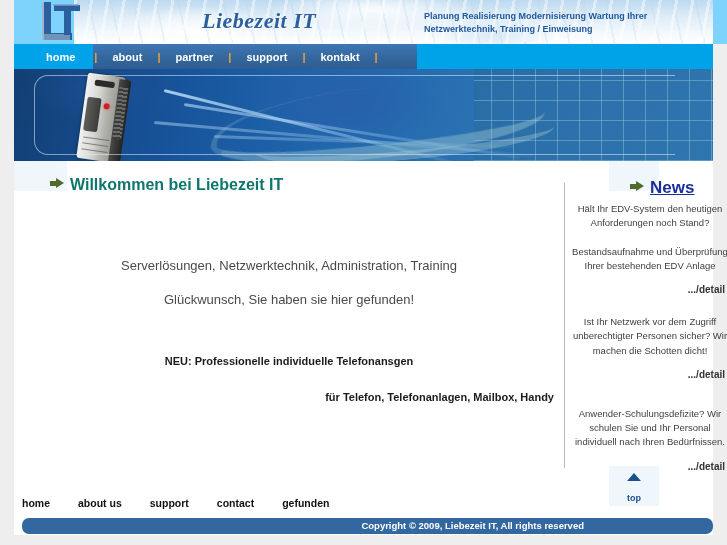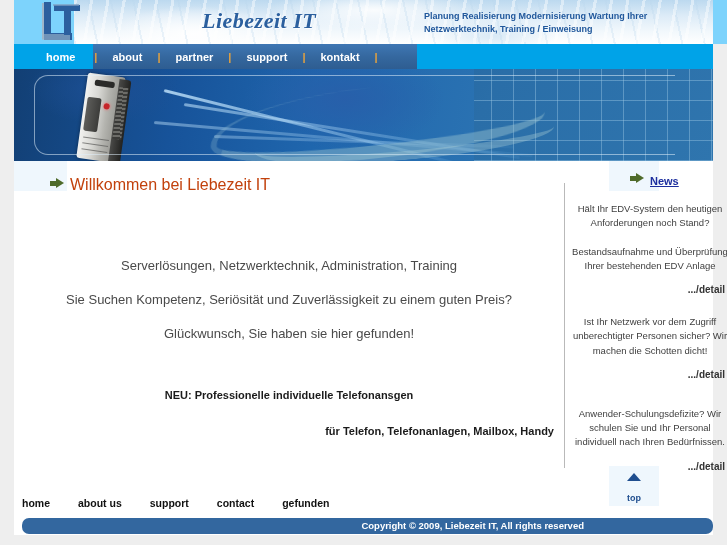--- a/index.html
+++ b/index.html
@@ -165,26 +165,26 @@
     position:absolute;left:0;top:0;width:699px;height:30px;
   }
   .heading-band .tint-left{
     position:absolute;left:0;top:0;width:53px;height:30px;background:#eff7fd;
   }
   .heading-band .tint-news{
     position:absolute;left:595px;top:0;width:50px;height:30px;background:#eff7fd;
   }
   .page-title{
     position:absolute;left:36px;top:4px;
-    font-size:16px;font-weight:normal;color:#c2410c;
+    font-size:16px;font-weight:bold;color:#0f766e;
     white-space:nowrap;
   }
   .news-title{
     position:absolute;left:616px;top:3px;
-    font-size:11px;font-weight:bold;color:#1c2e9e;text-decoration:underline;
+    font-size:17px;font-weight:bold;color:#1c2e9e;text-decoration:underline;
   }
   .arrow{
     display:inline-block;width:14px;height:11px;position:relative;
     margin-right:6px;vertical-align:1px;
   }
   .arrow:before{
     content:"";position:absolute;left:0;top:3px;width:7px;height:5px;background:#4f6b2b;
   }
   .arrow:after{
     content:"";position:absolute;left:6px;top:0;
@@ -363,21 +363,20 @@
     </h1>
 
     <h2 class="news-title">
       <span class="arrow"></span><span>News</span>
     </h2>
 
     <div class="divider"></div>
 
     <div class="main-col">
       <p class="lead lead-row first">Serverlösungen, Netzwerktechnik, Administration, Training</p>
-      <p class="lead lead-row">Sie Suchen Kompetenz, Seriösität und Zuverlässigkeit zu einem guten Preis?</p>
       <p class="lead lead-row">Glückwunsch, Sie haben sie hier gefunden!</p>
       <p class="promo one">NEU: Professionelle individuelle Telefonansgen</p>
       <p class="promo two">für Telefon, Telefonanlagen, Mailbox, Handy</p>
     </div>
 
     <div class="news-col">
 
       <div class="news-item n1">
         <p class="news-p">Hält Ihr EDV-System den heutigen Anforderungen noch Stand?</p>
         <p class="news-p">Bestandsaufnahme und Überprüfung Ihrer bestehenden EDV Anlage</p>

